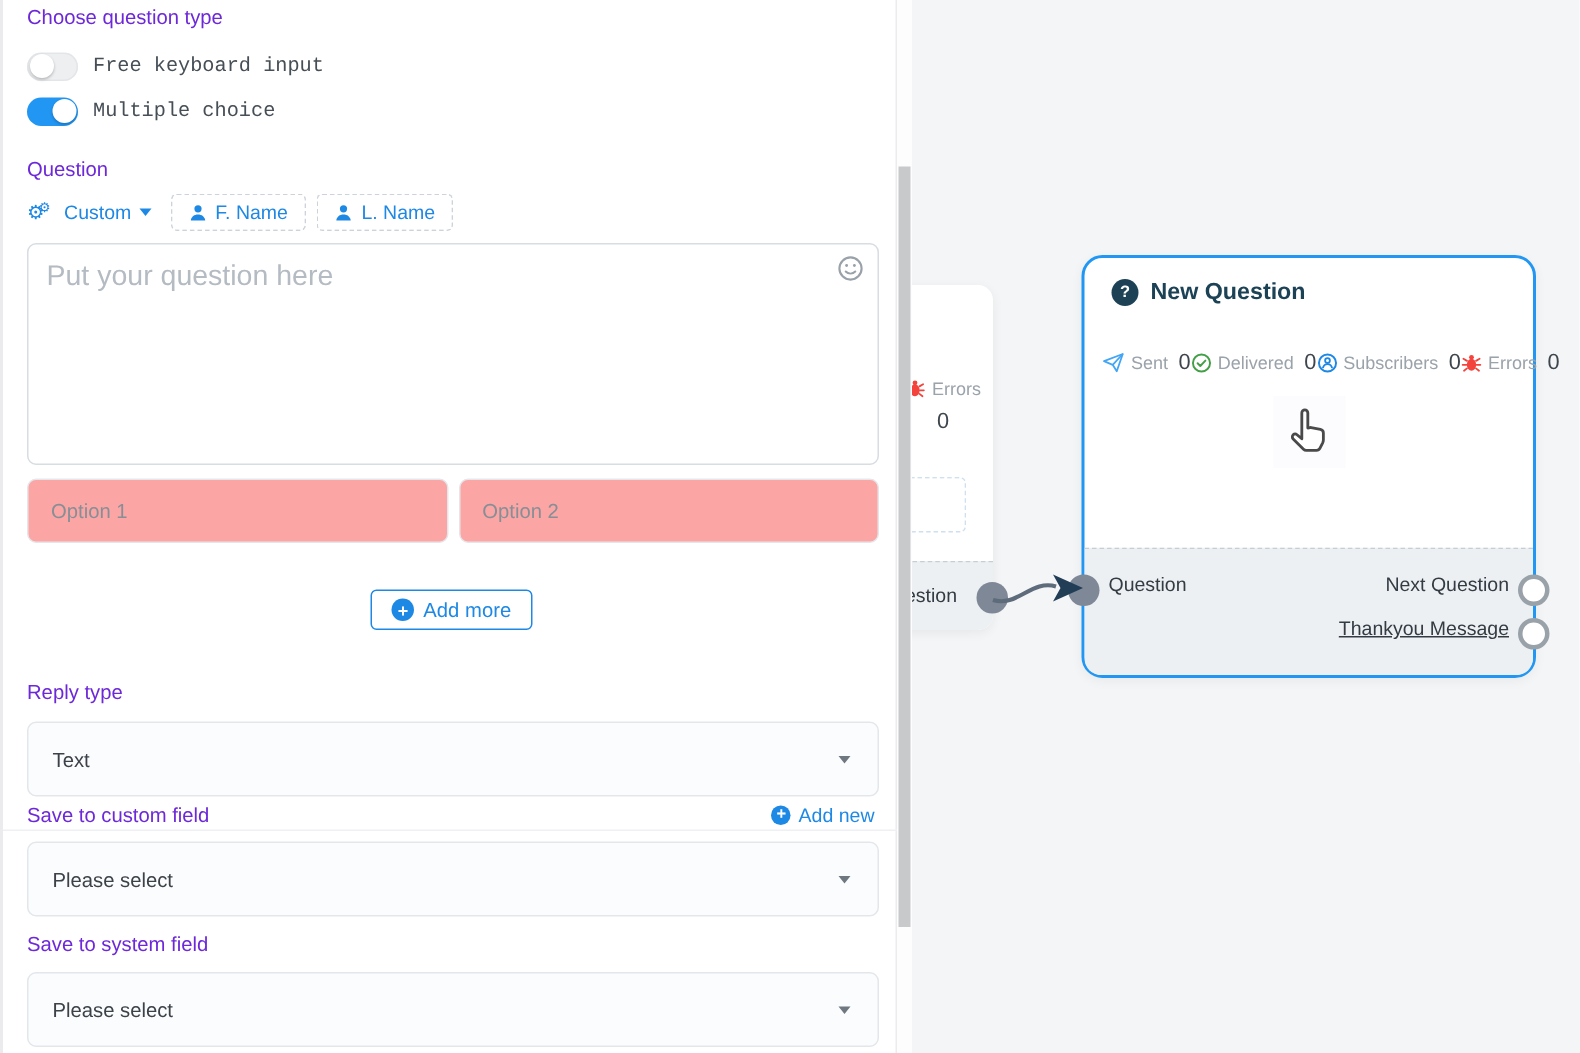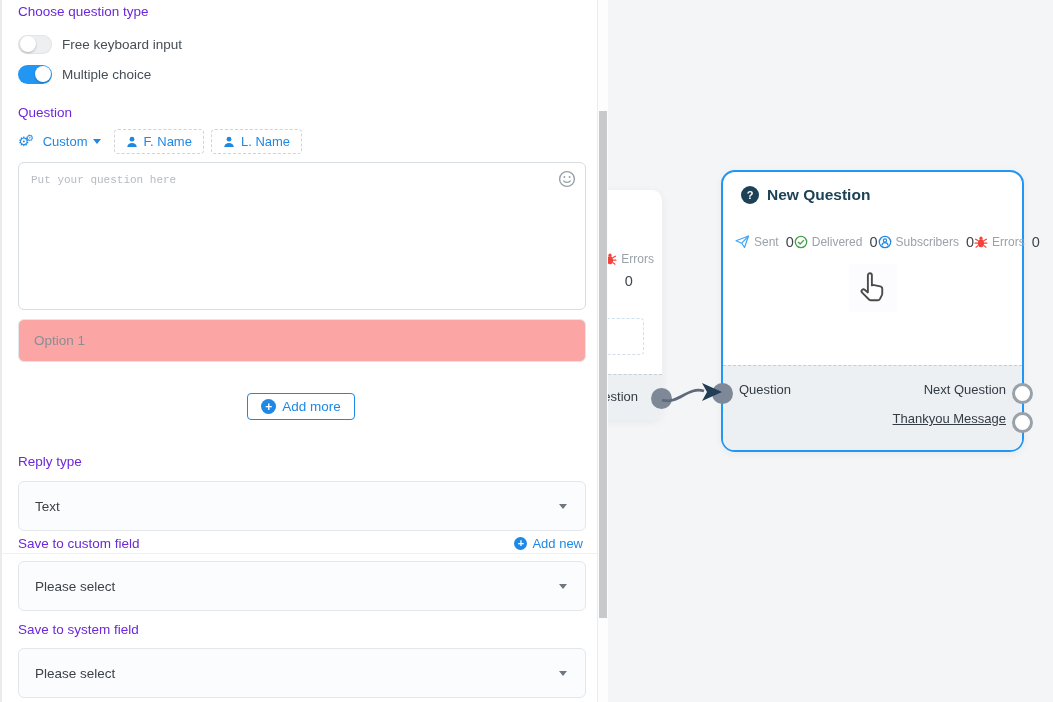--- a/index.html
+++ b/index.html
@@ -9,21 +9,21 @@
   
   .panel { position:absolute; left:0; top:0; width:598px; height:702px;
     background:#fff; border-left:2px solid #ebebee; border-right:1px solid #ececef; }
   .sec-lbl { position:absolute; left:16px; font-size:13.5px; color:#6d28d9; }
   .pos-choose { top:4px; }
   .pos-q { top:105px; }
   .pos-reply { top:454px; }
   .pos-cf { top:536px; }
   .pos-sf { top:622px; }
 
-  .toggle-row { position:absolute; left:16px; display:flex; align-items:center; gap:10px; height:20px; }
+  .toggle-row { position:absolute; left:16px; display:flex; align-items:center; gap:10px; height:20px;font-family:Liberation Mono, monospace; }
   .pos-t1 { top:34px; } .pos-t2 { top:64px; }
   .toggle { width:34px; height:19px; border-radius:10px; position:relative; cursor:pointer; flex:none; }
   .toggle.off { background:#edeff1; box-shadow:inset 0 0 0 1px #e3e6e9; }
   .toggle.on  { background:#2196f3; }
   .toggle .knob { position:absolute; top:1.5px; width:16px; height:16px; border-radius:50%;
     background:#fff; box-shadow:0 1px 2px rgba(0,0,0,.25); }
   .toggle.off .knob { left:1.5px; } .toggle.on .knob { right:1.5px; }
   .toggle-lbl { font-size:13.5px; color:#464e56; }
 
   .chip-row { position:absolute; left:16px; top:128px; display:flex; align-items:center; gap:7px; height:27px; }
@@ -32,21 +32,21 @@
   .gears { position:relative; line-height:1; color:#1e88e5; }
   .g1 { font-size:13px; } .g2 { font-size:9px; position:relative; left:-4px; top:-5px; }
   .caret { width:0; height:0; border-left:4px solid transparent; border-right:4px solid transparent; }
   .caret-blue { border-top:5px solid #1e88e5; }
   .caret-gray { border-top:5px solid #6f7780; }
   .chip { display:flex; align-items:center; gap:6px; padding:4px 11px; border:1px dashed #ccd3da;
     border-radius:4px; color:#1e88e5; font-size:13px; background:#fff; cursor:pointer; }
 
   .ta-wrap { position:absolute; left:16px; top:162px; width:568px; height:148px; }
   .ta-wrap textarea { width:100%; height:100%; resize:none; border:1px solid #d8dde2; border-radius:6px;
-    padding:11px 12px; font-family:Liberation Mono, monospace; font-size:11px; color:#0f172a; outline:none; }
+    padding:11px 12px; font-family:Liberation Sans, sans-serif; font-size:19px; color:#0f172a; outline:none; }
   .ta-wrap textarea::placeholder { color:#b4bbc2; }
   .smiley { position:absolute; right:10px; top:8px; cursor:pointer; line-height:0; }
 
   .opt-row { position:absolute; left:16px; top:319px; width:568px; display:flex; gap:7px; }
   .opt { flex:1; height:43px; border:1px solid #e3e7eb; border-radius:6px; background:#fca5a5;
     padding:0 15px; font-family:"Liberation Sans",sans-serif; font-size:13.5px; color:#3d4249; outline:none; }
   .opt::placeholder { color:#878f96; }
 
   .addmore-wrap { position:absolute; top:393px; left:0; width:598px; display:flex; justify-content:center; }
   .addmore { display:flex; align-items:center; gap:6px; border:1px solid #1e88e5; background:#fff;
@@ -164,20 +164,21 @@
           <circle cx="9" cy="9" r="7.4" fill="none" stroke="#99a1a9" stroke-width="1.4"></circle>
           <circle cx="6.4" cy="7" r="0.95" fill="#99a1a9"></circle>
           <circle cx="11.6" cy="7" r="0.95" fill="#99a1a9"></circle>
           <path d="M5.8 11a4.3 4.3 0 0 0 6.4 0" fill="none" stroke="#99a1a9" stroke-width="1.3" stroke-linecap="round"></path>
         </svg>
     </span>
   </div>
 
   <div class="opt-row">
     <input class="opt" placeholder="Option 1" style="">
+    <input class="opt" placeholder="Option 2" style="">
   </div>
 
   <div class="addmore-wrap">
     <button class="addmore">
       <span class="plus p15">+</span>
       <span>Add more</span>
     </button>
   </div>
 
   <div class="sec-lbl pos-reply">Reply type</div>

